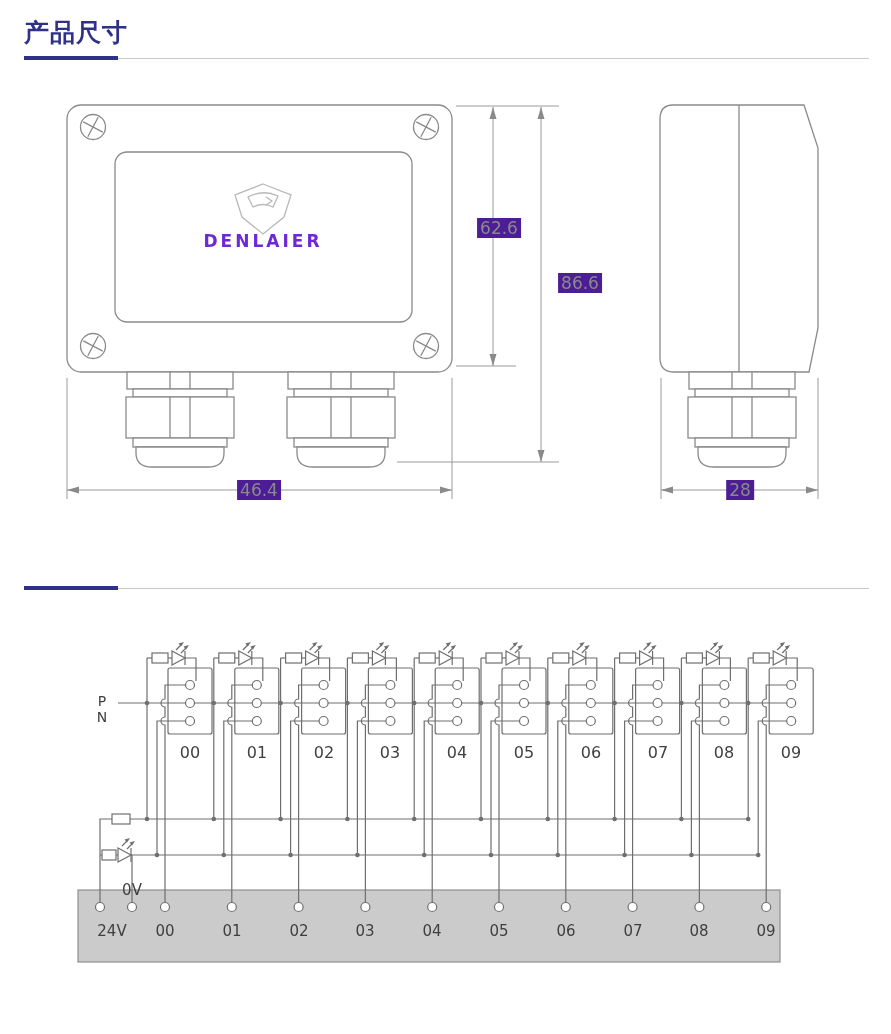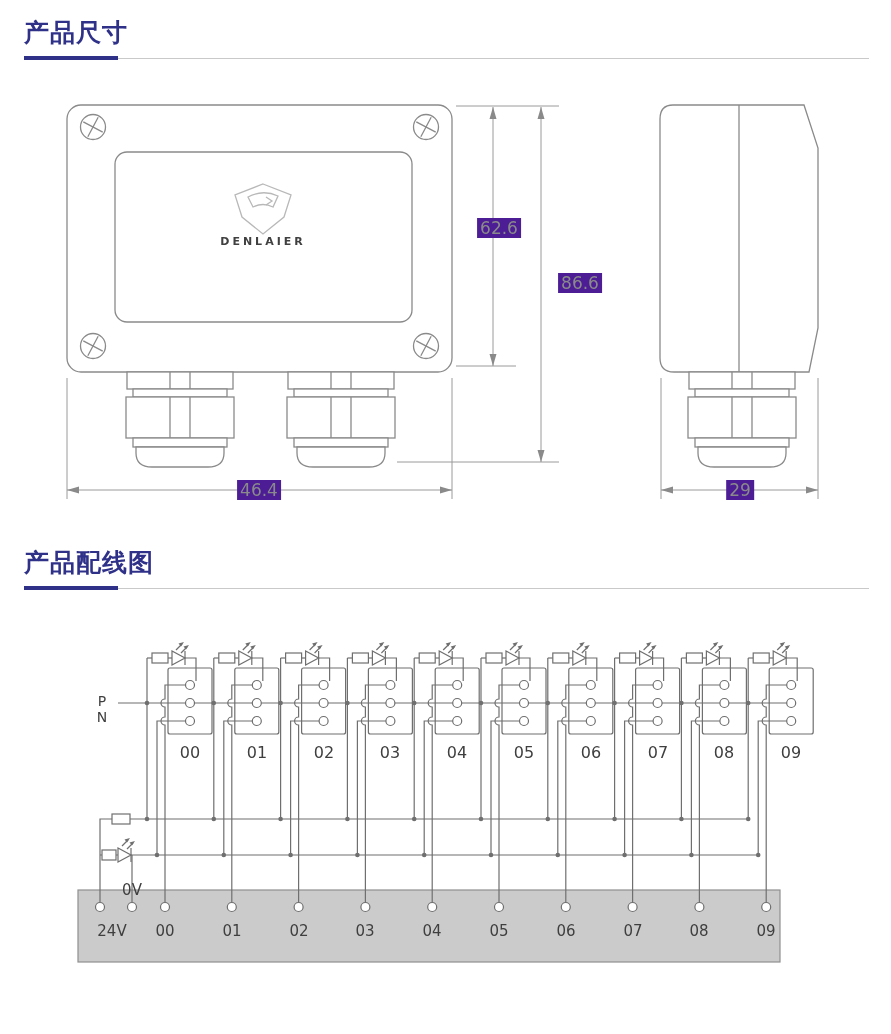--- a/index.html
+++ b/index.html
@@ -8,22 +8,22 @@
   svg{position:absolute;left:0;top:0;}
   .hdr{position:absolute;font-size:25px;font-weight:bold;color:#2f3189;letter-spacing:1px;white-space:nowrap;}
   .rule{position:absolute;height:4px;}
   .rule .gray{position:absolute;left:0;right:0;top:1.5px;height:1.5px;background:#c9c9c9;}
   .rule .blue{position:absolute;left:0;top:0;width:94px;height:3.5px;background:#2f3189;}
   .lbl{position:absolute;transform:translate(-50%,-50%);font-size:17px;color:#8a8a8a;white-space:nowrap;}
   .dim{background:#4c1d95;padding:0 3px;}
   .wl{font-size:15px;color:#3f3f3f;}
   .ul{font-size:16px;color:#3f3f3f;}
   .pn{font-size:14px;color:#3f3f3f;}
-  .brand{position:absolute;transform:translate(-50%,-50%);font-size:11px;font-weight:bold;
-         letter-spacing:3px;color:#404040;white-space:nowrap;}
+  .brand{position:absolute;transform:translate(-50%,-50%);font-size:17px;font-weight:bold;
+         letter-spacing:3px;color:#6d28d9;white-space:nowrap;}
 </style>
 </head>
 <body>
 
 <div id="page">
 
   <svg width="891" height="1034" viewBox="0 0 891 1034">
     <defs>
 
       <g id="glandT" stroke="#8a8a8a" stroke-width="1.3" fill="#fff">
@@ -180,32 +180,31 @@
       </g>
     </g>
   </svg>
 
   <div class="hdr" style="left:24px;top:16px">产品尺寸</div>
   <div class="rule" style="left:24px;top:56px;width:845px">
     <div class="gray"></div>
       <div class="blue"></div>
   </div>
 
-  <div class="hdr" style="left:24px;top:546px">产品配线图</div>
   <div class="rule" style="left:24px;top:586px;width:845px">
     <div class="gray"></div>
       <div class="blue"></div>
   </div>
 
   <div class="brand" style="left:263px;top:241px">DENLAIER</div>
 
   <div class="lbl dim" style="left:499px;top:228px">62.6</div>
   <div class="lbl dim" style="left:580px;top:283px">86.6</div>
   <div class="lbl dim" style="left:259px;top:490px">46.4</div>
-  <div class="lbl dim" style="left:740px;top:490px">29</div>
+  <div class="lbl dim" style="left:740px;top:490px">28</div>
 
   <div class="lbl pn" style="left:102px;top:701px">P</div>
   <div class="lbl pn" style="left:102px;top:717px">N</div>
 
   <div class="lbl ul" style="left:190px;top:752px">00</div>
   <div class="lbl ul" style="left:257px;top:752px">01</div>
   <div class="lbl ul" style="left:324px;top:752px">02</div>
   <div class="lbl ul" style="left:390px;top:752px">03</div>
   <div class="lbl ul" style="left:457px;top:752px">04</div>
   <div class="lbl ul" style="left:524px;top:752px">05</div>

